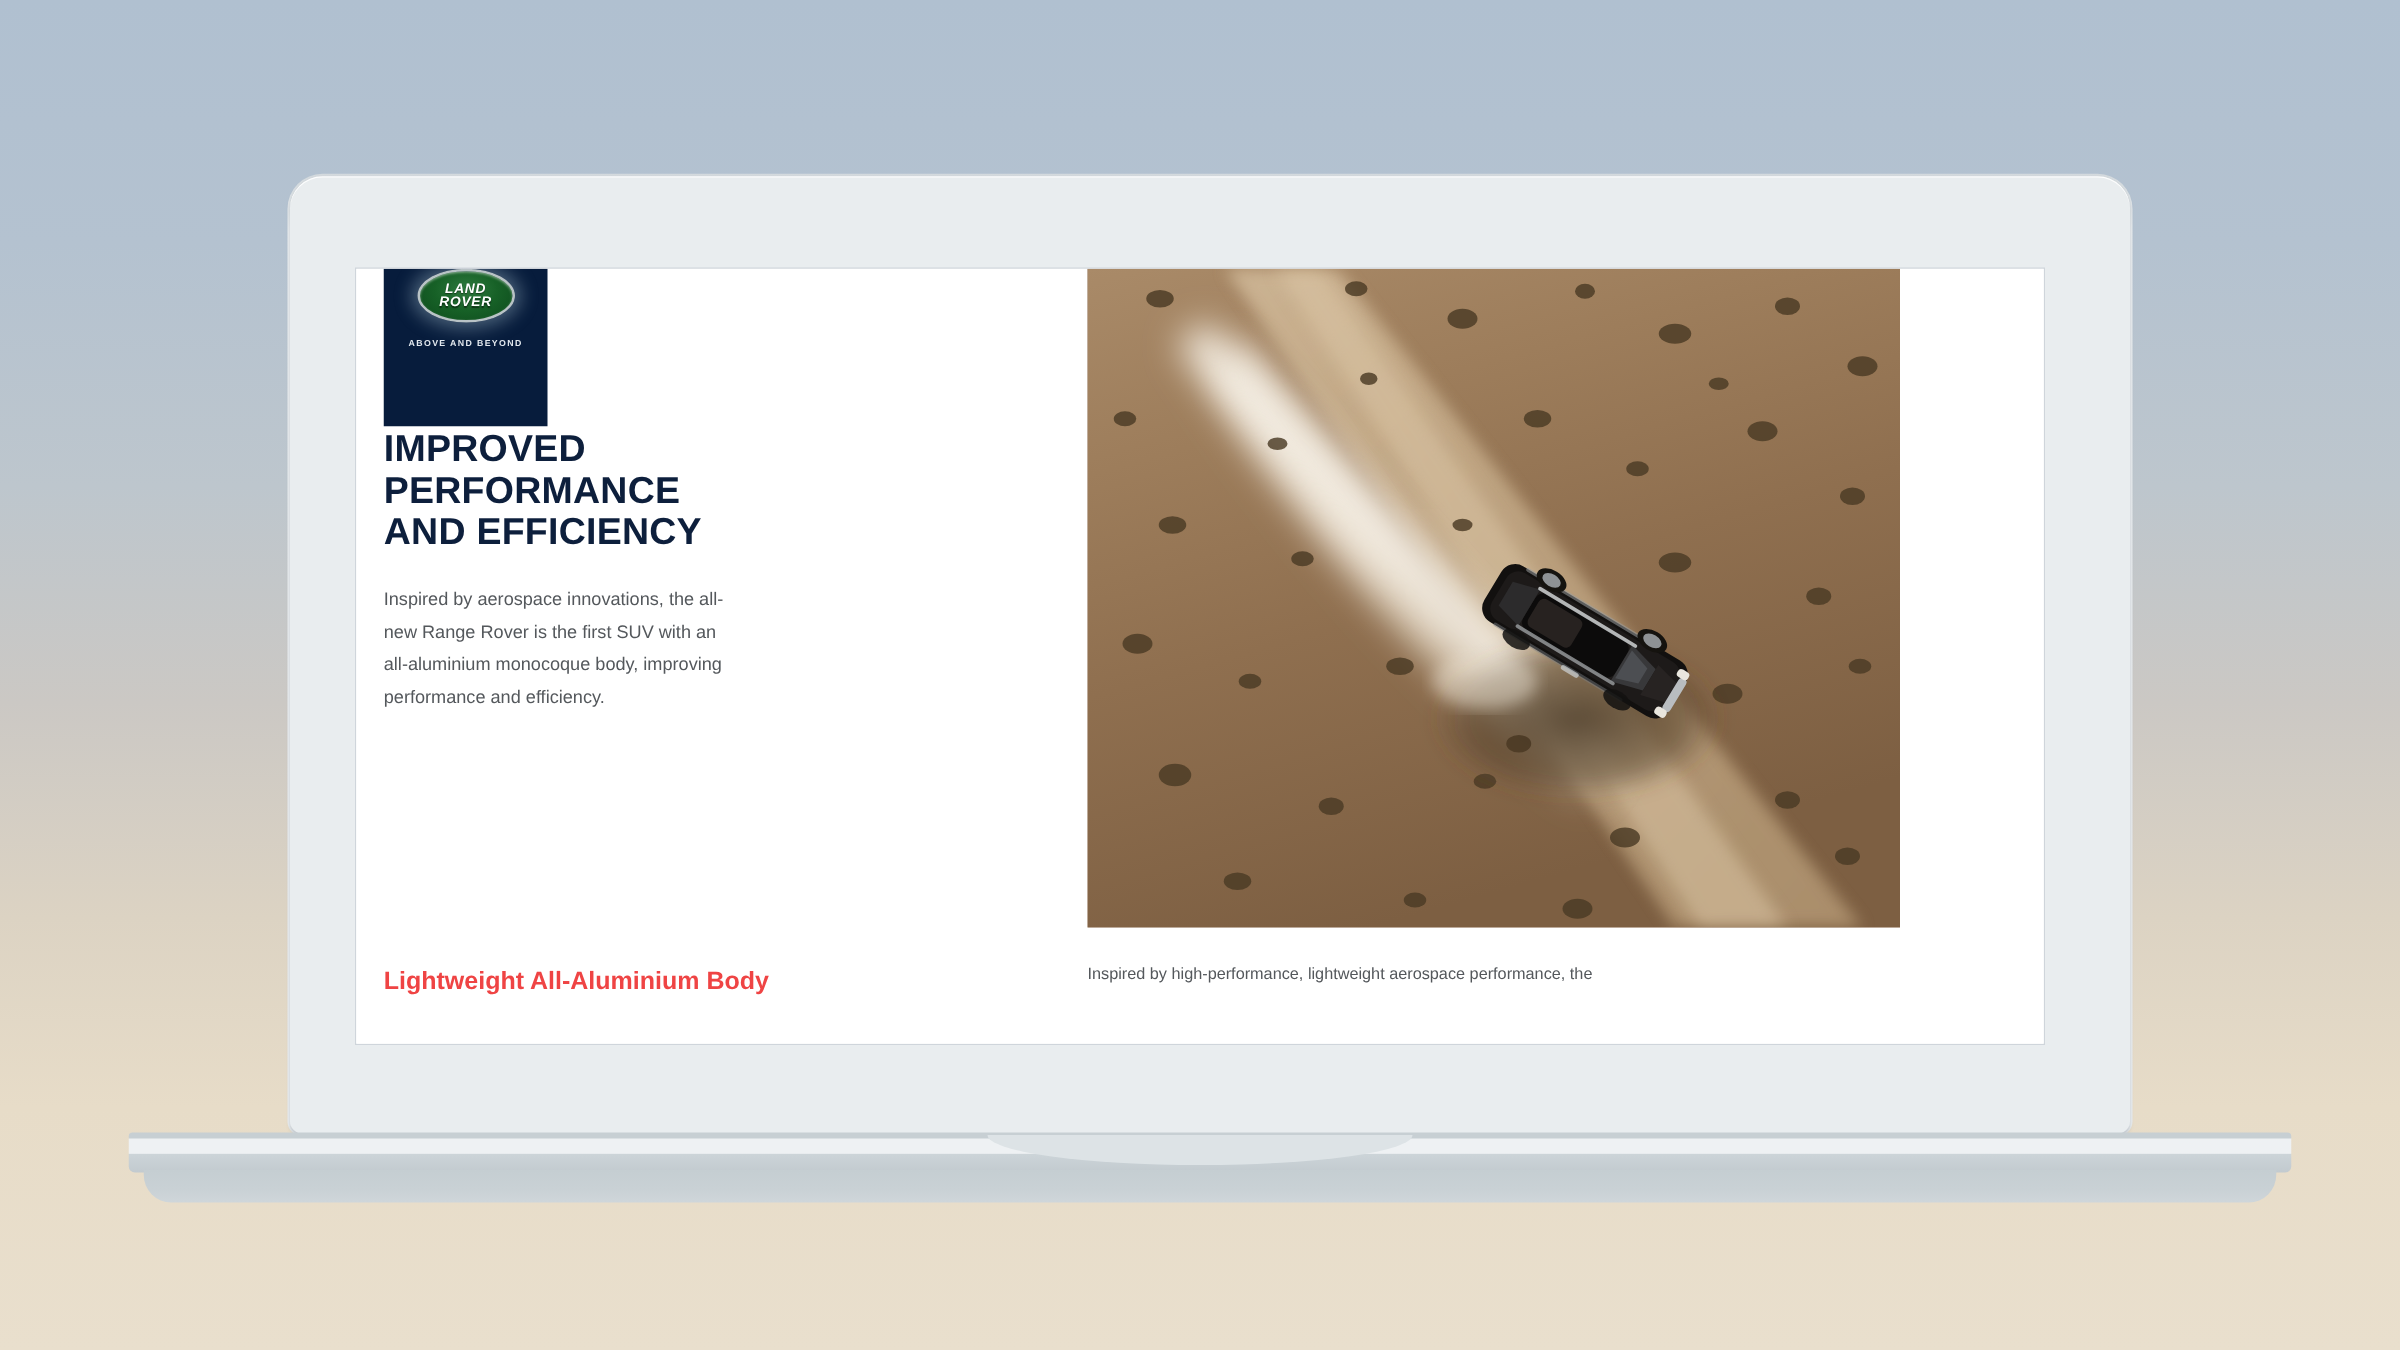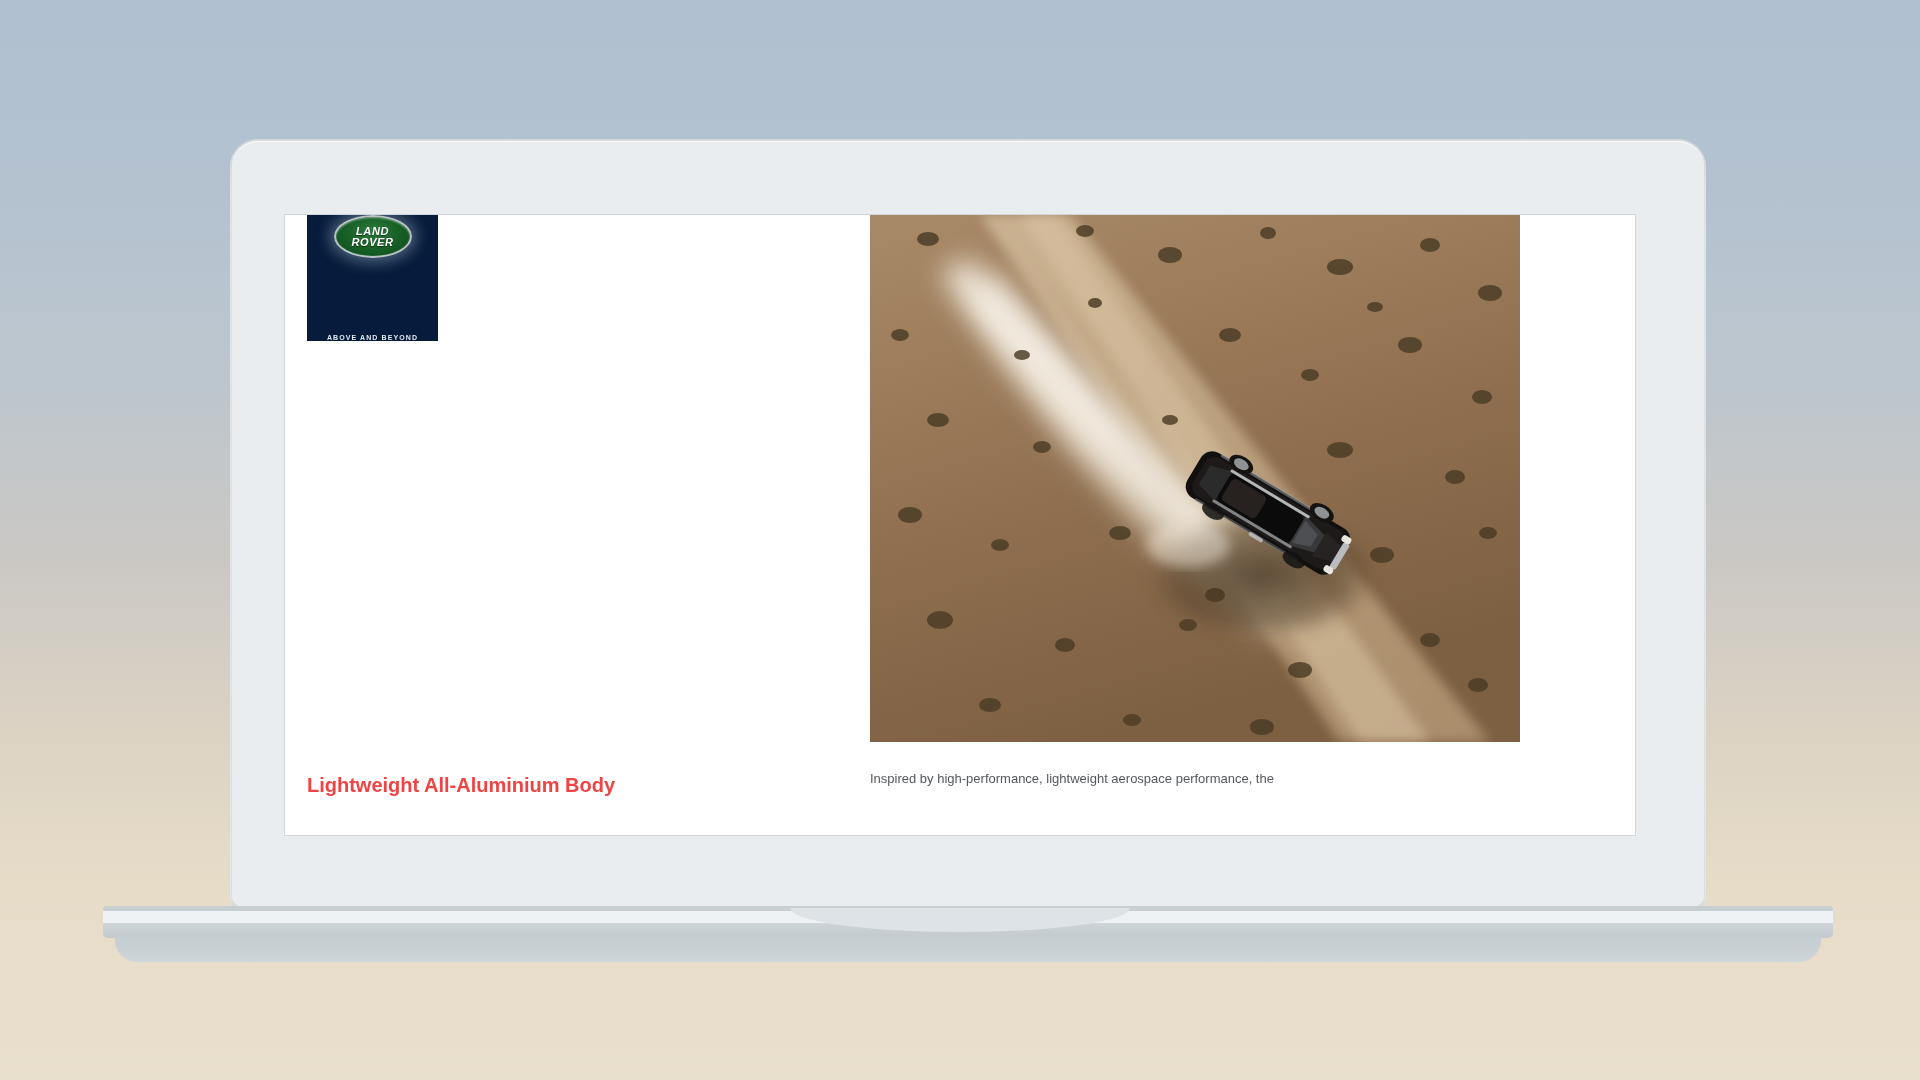--- a/index.html
+++ b/index.html
@@ -65,21 +65,21 @@
 
   
   #page{ position:relative; width:1350px; height:620px; background:#fff; }
 
   
   #logo-block{
     position:absolute; left:22px; top:0;
     width:131px; height:126px;
     background:#071c3c;
     display:flex; flex-direction:column;
-    align-items:center; justify-content:space-between;
+    align-items:center; justify-content:flex-start;
   }
   #lr-badge{
     width:78px; height:43px; border-radius:50%;
     background:radial-gradient(ellipse at 50% 38%, #2f7a3f 0%, #176127 48%, #0d4a1c 100%);
     border:2px solid #b9c3c6;
     box-shadow:0 0 14px 5px rgba(180,205,215,.38),
                inset 0 1px 2px rgba(255,255,255,.45);
     display:flex; flex-direction:column;
     align-items:center; justify-content:center;
     position:relative;
@@ -142,20 +142,22 @@
 
       <div id="logo-block">
         <div id="lr-badge">
           <span class="lr-line">LAND</span>
           <span class="lr-line">ROVER</span>
         </div>
         <div id="lr-tag">ABOVE AND BEYOND</div>
       </div>
 
       <div id="left-col">
+        <h1 id="headline">IMPROVED PERFORMANCE AND EFFICIENCY</h1>
+        <p id="intro">Inspired by aerospace innovations, the all-new Range Rover is the first SUV with an all-aluminium monocoque body, improving performance and efficiency.</p>
       </div>
 
       <div id="hero">
         <svg viewBox="0 0 650 527" preserveAspectRatio="xMidYMid slice">
           <defs>
             <linearGradient id="ground" x1="0" y1="0" x2="0.35" y2="1">
               <stop offset="0%" stop-color="#a98a68"></stop>
               <stop offset="28%" stop-color="#9d7d5b"></stop>
               <stop offset="58%" stop-color="#8f6f4f"></stop>
               <stop offset="100%" stop-color="#7d5f42"></stop>

